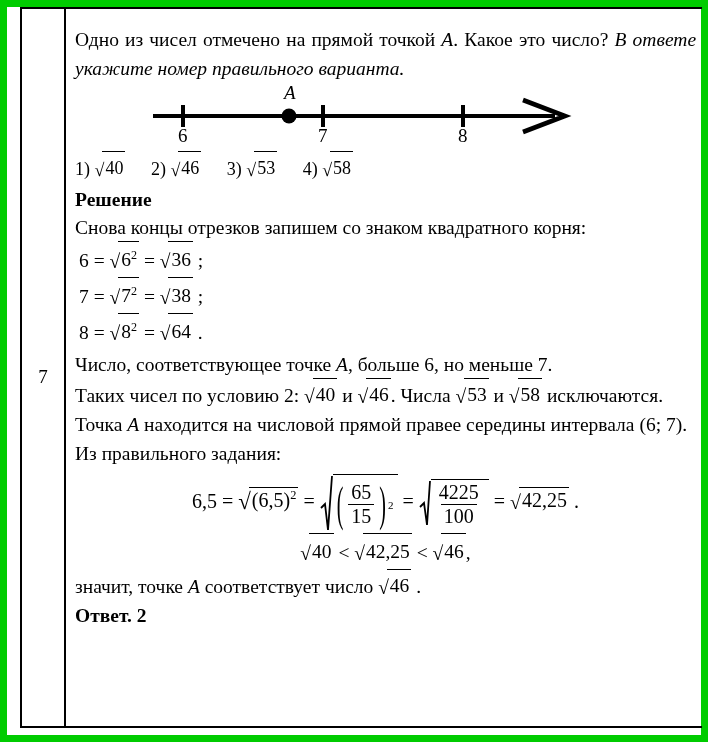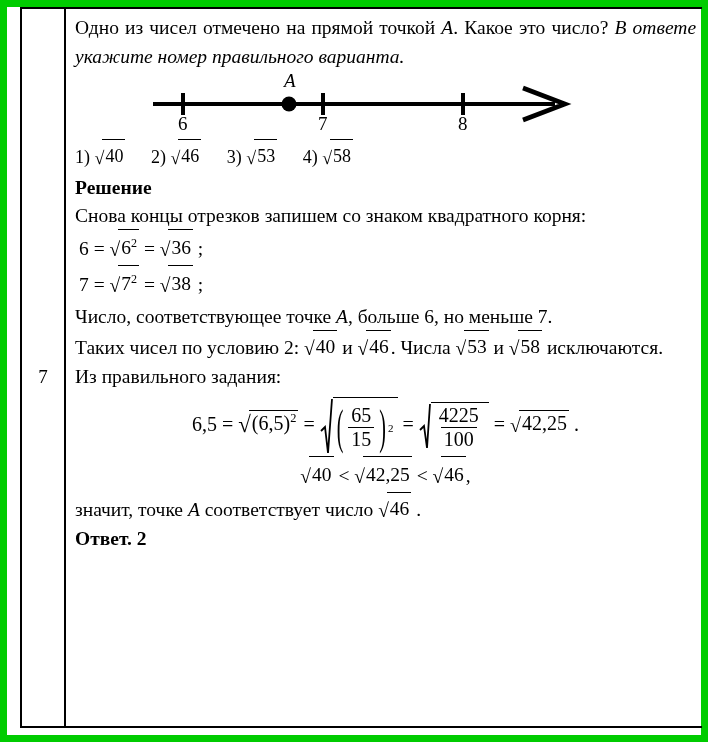--- a/index.html
+++ b/index.html
@@ -42,20 +42,21 @@
     top:358px;
     text-align:center;
     font-size:19px;
     line-height:1;
   }
   #body-cell{
     flex:1 1 auto;
     box-sizing:border-box;
     padding:4px 6px 8px 9px;
     position:relative;
+    margin-top:12px;
   }
   
   .p{
     font-size:19.5px;
     line-height:29px;
     text-align:justify;
     margin:0;
     padding:0;
   }
   .p.left{text-align:left;}
@@ -223,37 +224,50 @@
         <span class="rad"><span class="sign">√</span><span class="radix"><span>6</span><span class="sq">2</span></span></span> =
         <span class="rad"><span class="sign">√</span><span class="radix">36</span></span>
         <span>;</span>
       </div>
       <div class="eq eq-indent">
         <span>7</span> =
         <span class="rad"><span class="sign">√</span><span class="radix"><span>7</span><span class="sq">2</span></span></span> =
         <span class="rad"><span class="sign">√</span><span class="radix">38</span></span>
         <span>;</span>
       </div>
+      <div class="eq eq-indent">
+        <span>8</span> =
+        <span class="rad"><span class="sign">√</span><span class="radix"><span>8</span><span class="sq">2</span></span></span> =
+        <span class="rad"><span class="sign">√</span><span class="radix">64</span></span>
+        <span>.</span>
+      </div>
 
       <div class="p">
         <span>Число, соответствующее точке</span>
         <span class="mvar">A</span><span>, больше 6, но меньше 7.</span>
       </div>
 
       <div class="p">
         <span>Таких чисел по условию 2:</span>
         <span class="rad"><span class="sign">√</span><span class="radix">40</span></span>
         <span>и</span>
         <span class="rad"><span class="sign">√</span><span class="radix">46</span></span><span>. Числа</span>
         <span class="rad"><span class="sign">√</span><span class="radix">53</span></span>
         <span>и</span>
         <span class="rad"><span class="sign">√</span><span class="radix">58</span></span>
         <span>исключаются.</span>
       </div>
 
+      <div class="p">
+        <span>Точка</span>
+        <span class="mvar">A</span>
+        <span>находится на числовой прямой правее середины</span>
+        <span>интервала</span>
+        <span class="nbsp">(6; 7)</span><span>.</span>
+      </div>
 
       <div class="p left">Из правильного задания:</div>
 
       <div class="big-eq">
         <span>6,5</span> =
         <span class="rad"><span class="sign" style="font-size:1.15em;">√</span><span class="radix"><span>(6,5)</span><span class="sq">2</span></span></span> =
         <span class="bigrad">
           <svg class="hook" width="13" height="58" viewBox="0 0 13 58">
             <polyline points="1,34 5,30 8,56 12,2" fill="none" stroke="#000" stroke-width="1.8" stroke-linejoin="miter"></polyline>
           </svg>

